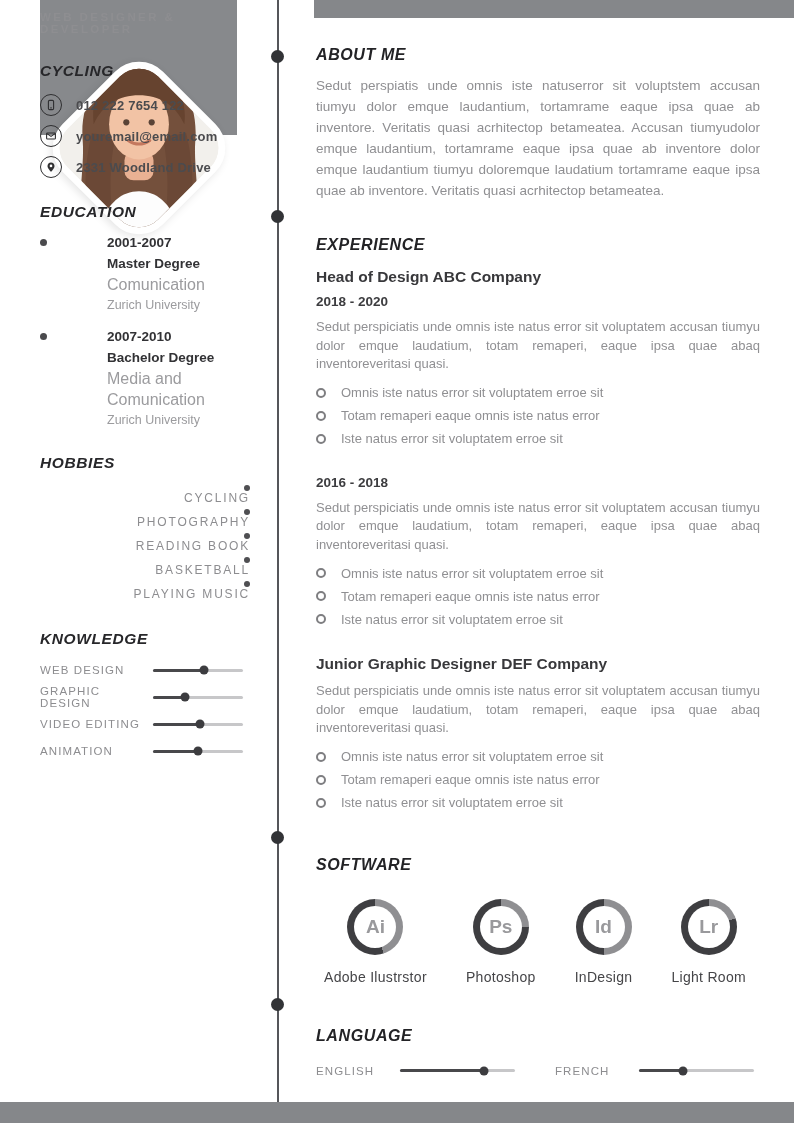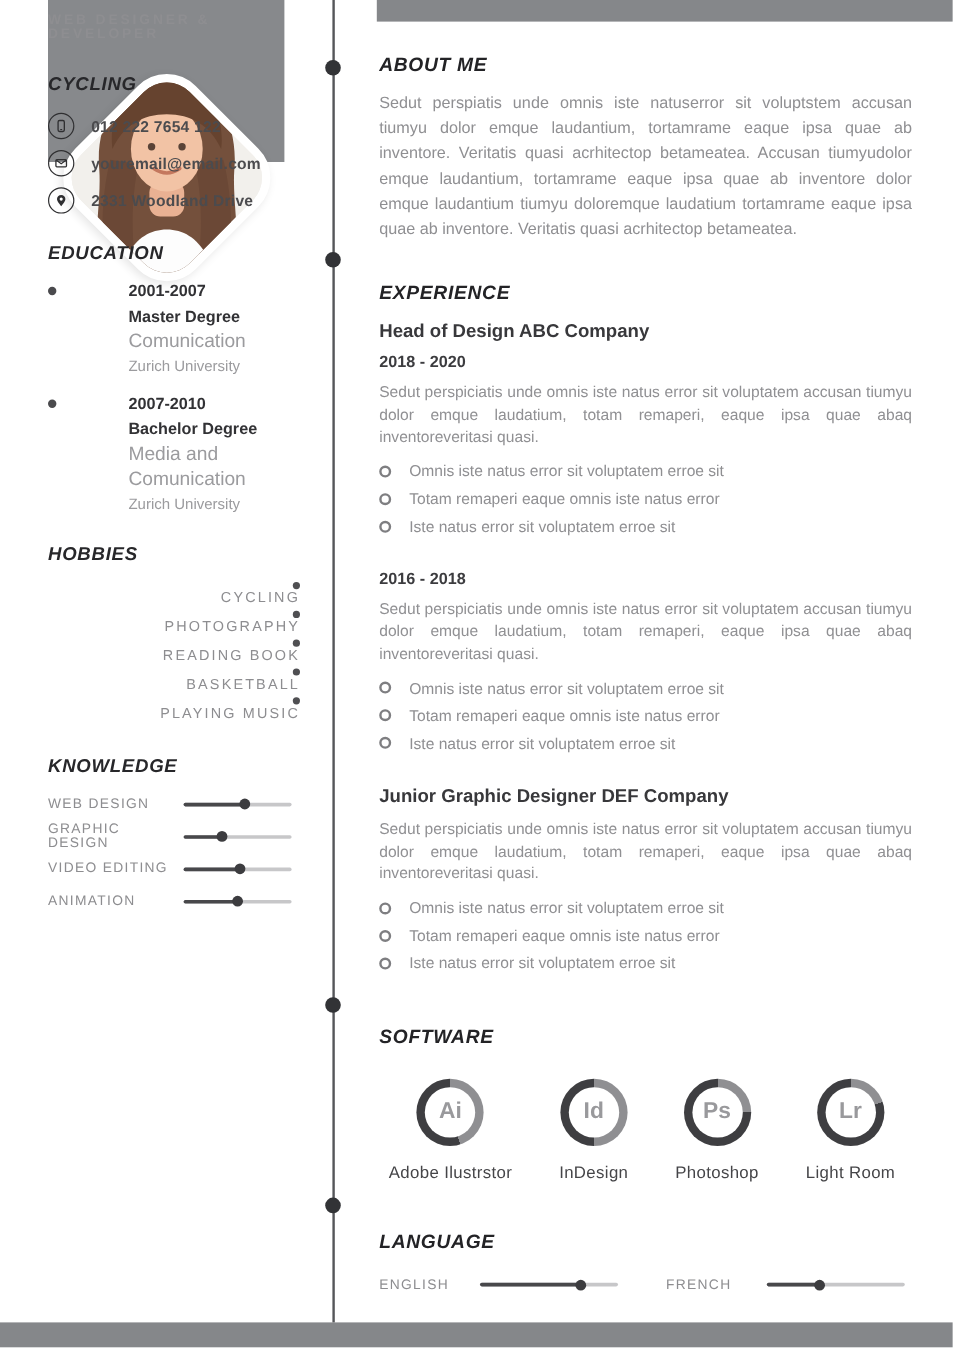--- a/index.html
+++ b/index.html
@@ -310,30 +310,30 @@
   <div class="sec-software">
     <div class="main-h">SOFTWARE</div>
     <div class="gauges">
       <div class="gauge-item">
         <div class="gauge" style="--p: 55; background: conic-gradient(rgb(143, 143, 146) 0deg, rgb(143, 143, 146) 45%, rgb(62, 62, 65) 45%, rgb(62, 62, 65) 100%);">
             <span class="gauge-abbr">Ai</span>
           </div>
         <div class="gauge-label">Adobe Ilustrstor</div>
       </div>
       <div class="gauge-item">
+        <div class="gauge" style="--p: 75; background: conic-gradient(rgb(143, 143, 146) 0deg, rgb(143, 143, 146) 25%, rgb(62, 62, 65) 25%, rgb(62, 62, 65) 100%);">
+            <span class="gauge-abbr">Ps</span>
+          </div>
+        <div class="gauge-label">Photoshop</div>
+      </div>
+      <div class="gauge-item">
         <div class="gauge" style="--p: 50; background: conic-gradient(rgb(143, 143, 146) 0deg, rgb(143, 143, 146) 50%, rgb(62, 62, 65) 50%, rgb(62, 62, 65) 100%);">
             <span class="gauge-abbr">Id</span>
           </div>
         <div class="gauge-label">InDesign</div>
-      </div>
-      <div class="gauge-item">
-        <div class="gauge" style="--p: 75; background: conic-gradient(rgb(143, 143, 146) 0deg, rgb(143, 143, 146) 25%, rgb(62, 62, 65) 25%, rgb(62, 62, 65) 100%);">
-            <span class="gauge-abbr">Ps</span>
-          </div>
-        <div class="gauge-label">Photoshop</div>
       </div>
       <div class="gauge-item">
         <div class="gauge" style="--p: 80; background: conic-gradient(rgb(143, 143, 146) 0deg, rgb(143, 143, 146) 20%, rgb(62, 62, 65) 20%, rgb(62, 62, 65) 100%);">
             <span class="gauge-abbr">Lr</span>
           </div>
         <div class="gauge-label">Light Room</div>
       </div>
     </div>
   </div>
 

